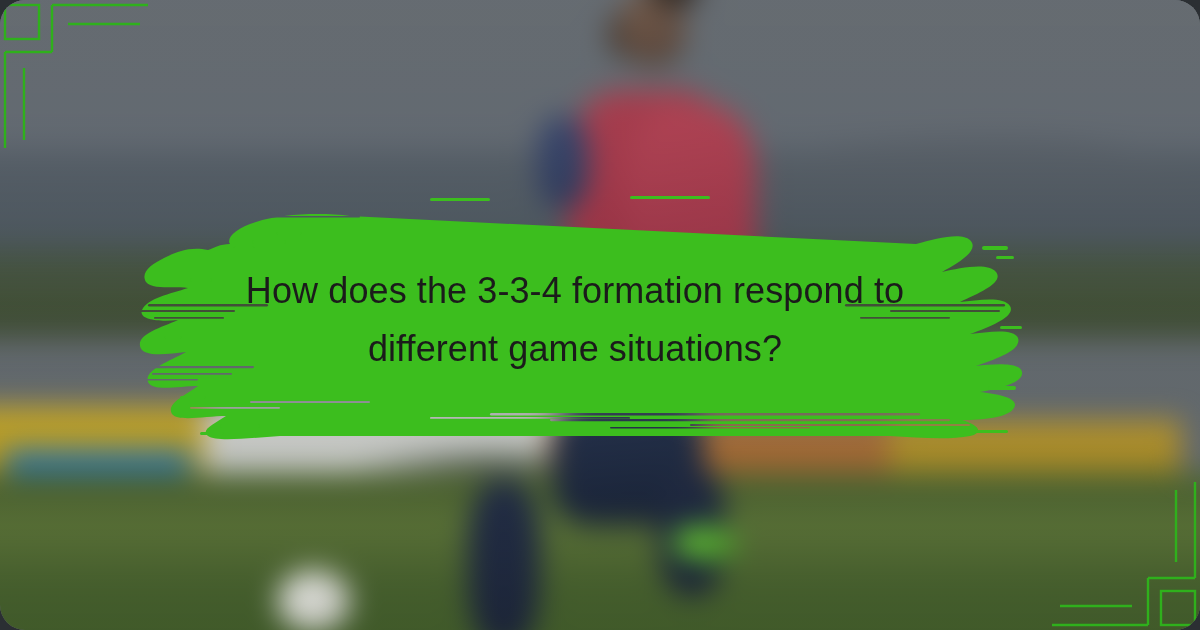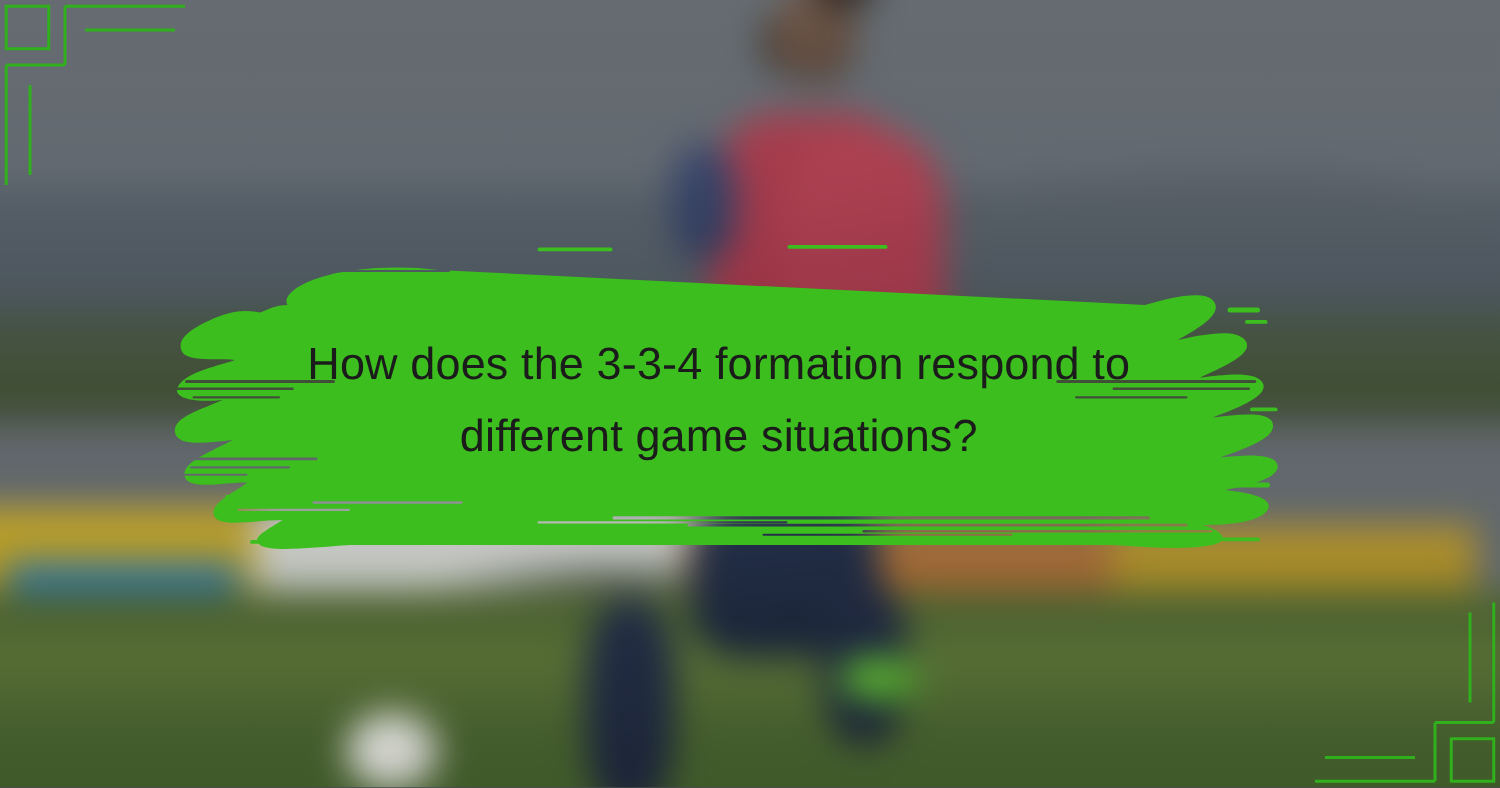--- a/index.html
+++ b/index.html
@@ -10,20 +10,21 @@
   body {
     font-family: "Liberation Sans", sans-serif;
   }
 
   #stage {
     position: relative;
     width: 1200px;
     height: 630px;
     overflow: hidden;
     background: #6b7176;
+    border-radius: 25px;
   }
 
   
   .photo {
     position: absolute;
     inset: 0;
     overflow: hidden;
   }
   .photo-inner {
     position: absolute;

